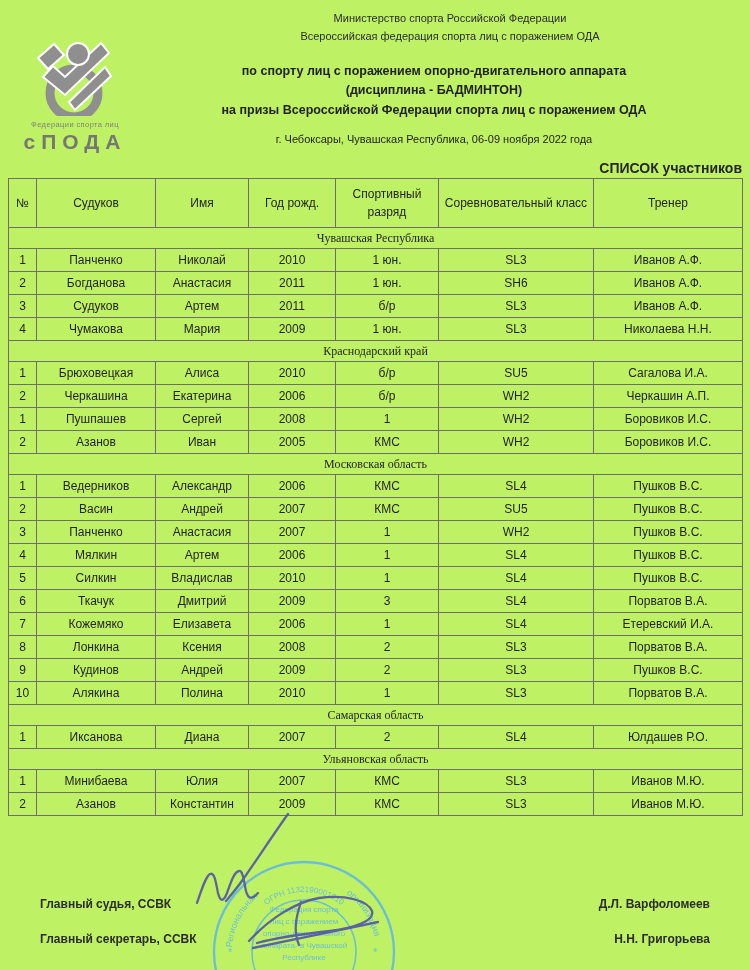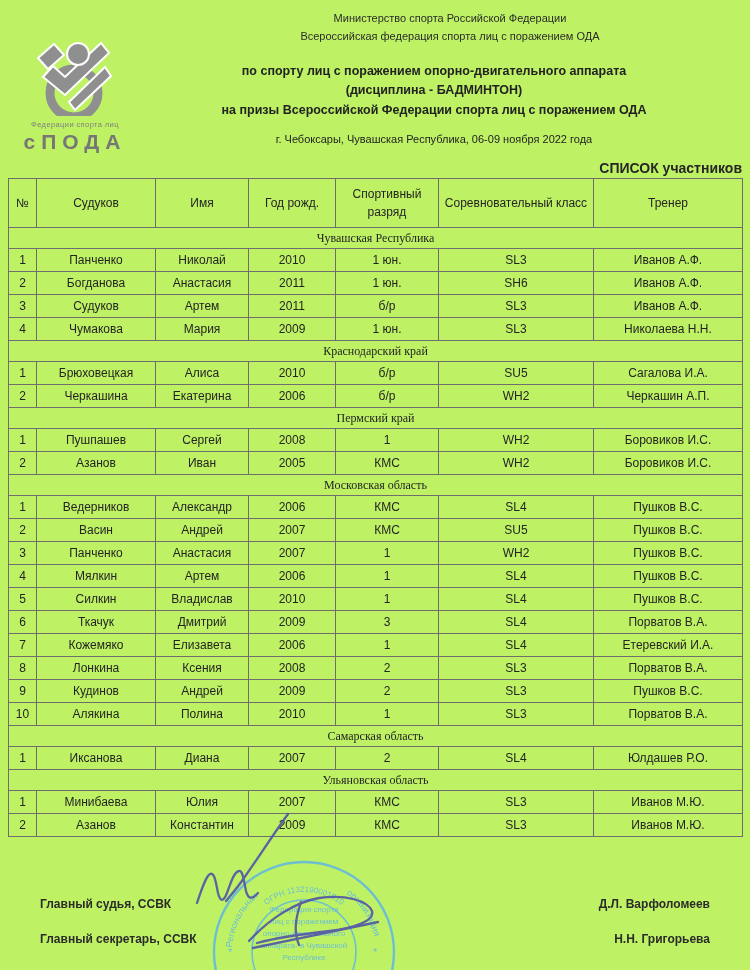--- a/index.html
+++ b/index.html
@@ -196,23 +196,20 @@
           <td>Сагалова И.А.</td>
         </tr>
         <tr>
           <td>2</td>
           <td>Черкашина</td>
           <td>Екатерина</td>
           <td>2006</td>
           <td>б/р</td>
           <td>WH2</td>
           <td>Черкашин А.П.</td>
-        </tr>
-        <tr class="section-row">
-          <td colspan="7">Пермский край</td>
         </tr>
         <tr>
           <td>1</td>
           <td>Пушпашев</td>
           <td>Сергей</td>
           <td>2008</td>
           <td>1</td>
           <td>WH2</td>
           <td>Боровиков И.С.</td>
         </tr>

